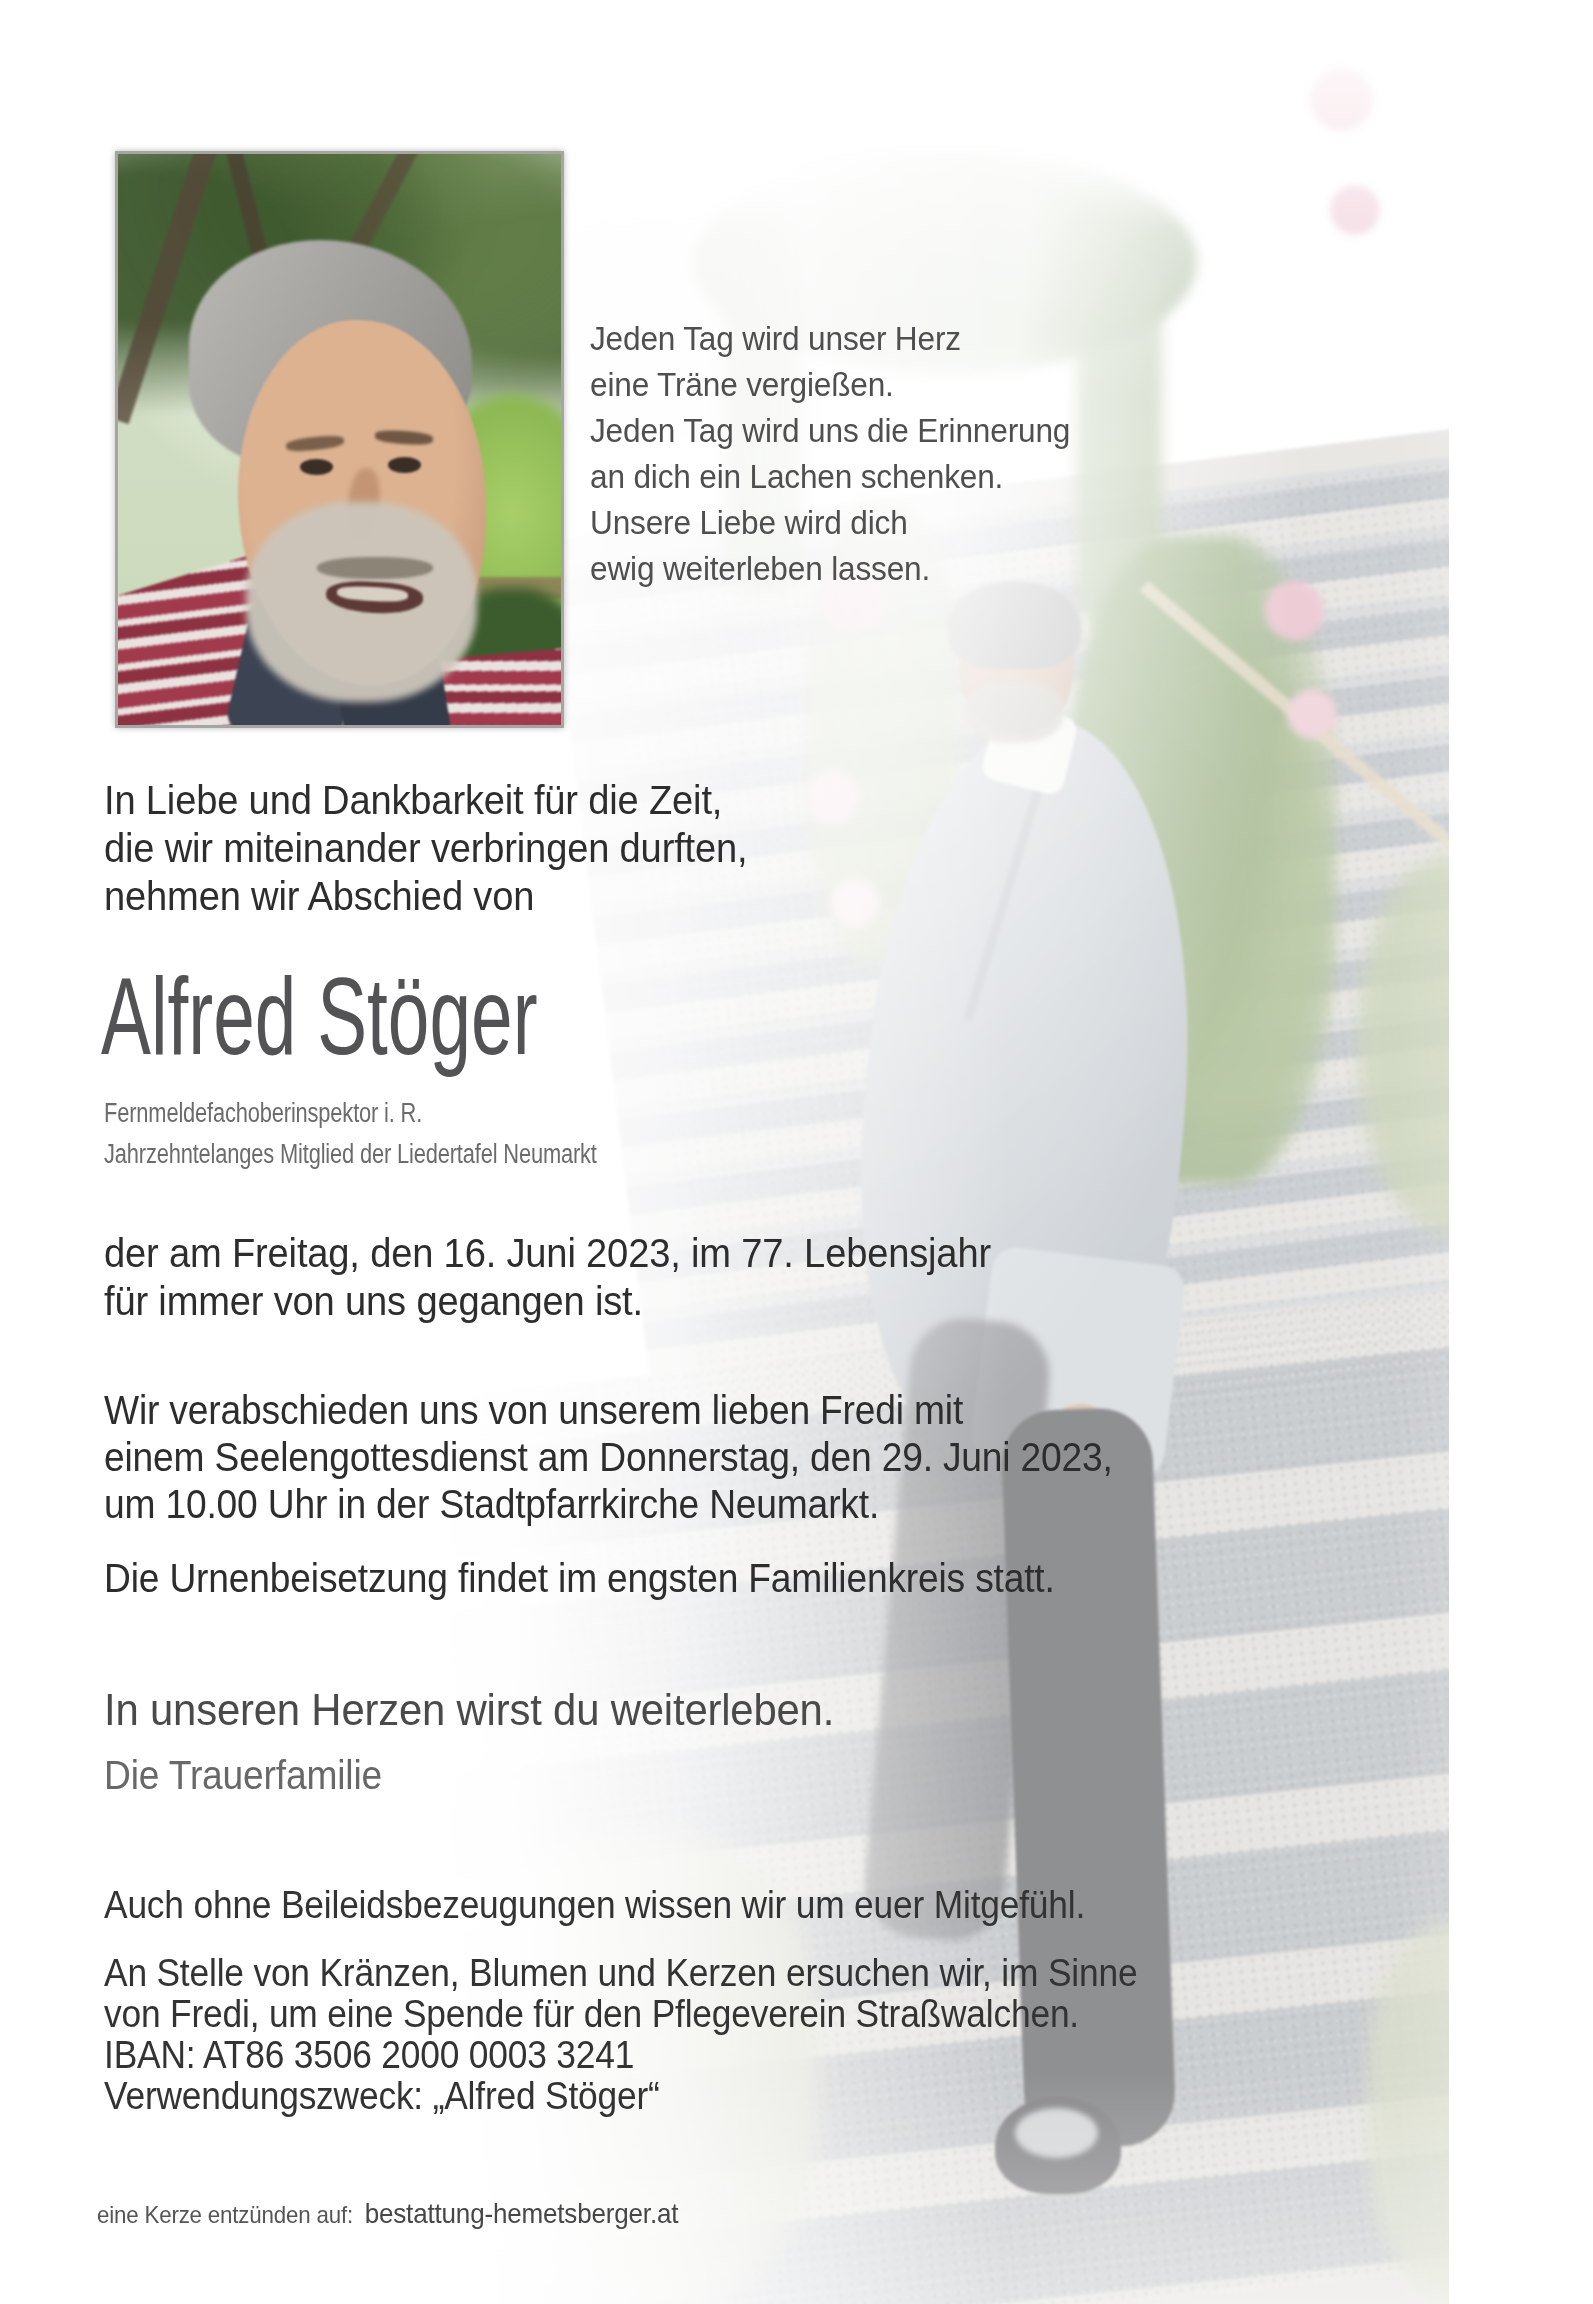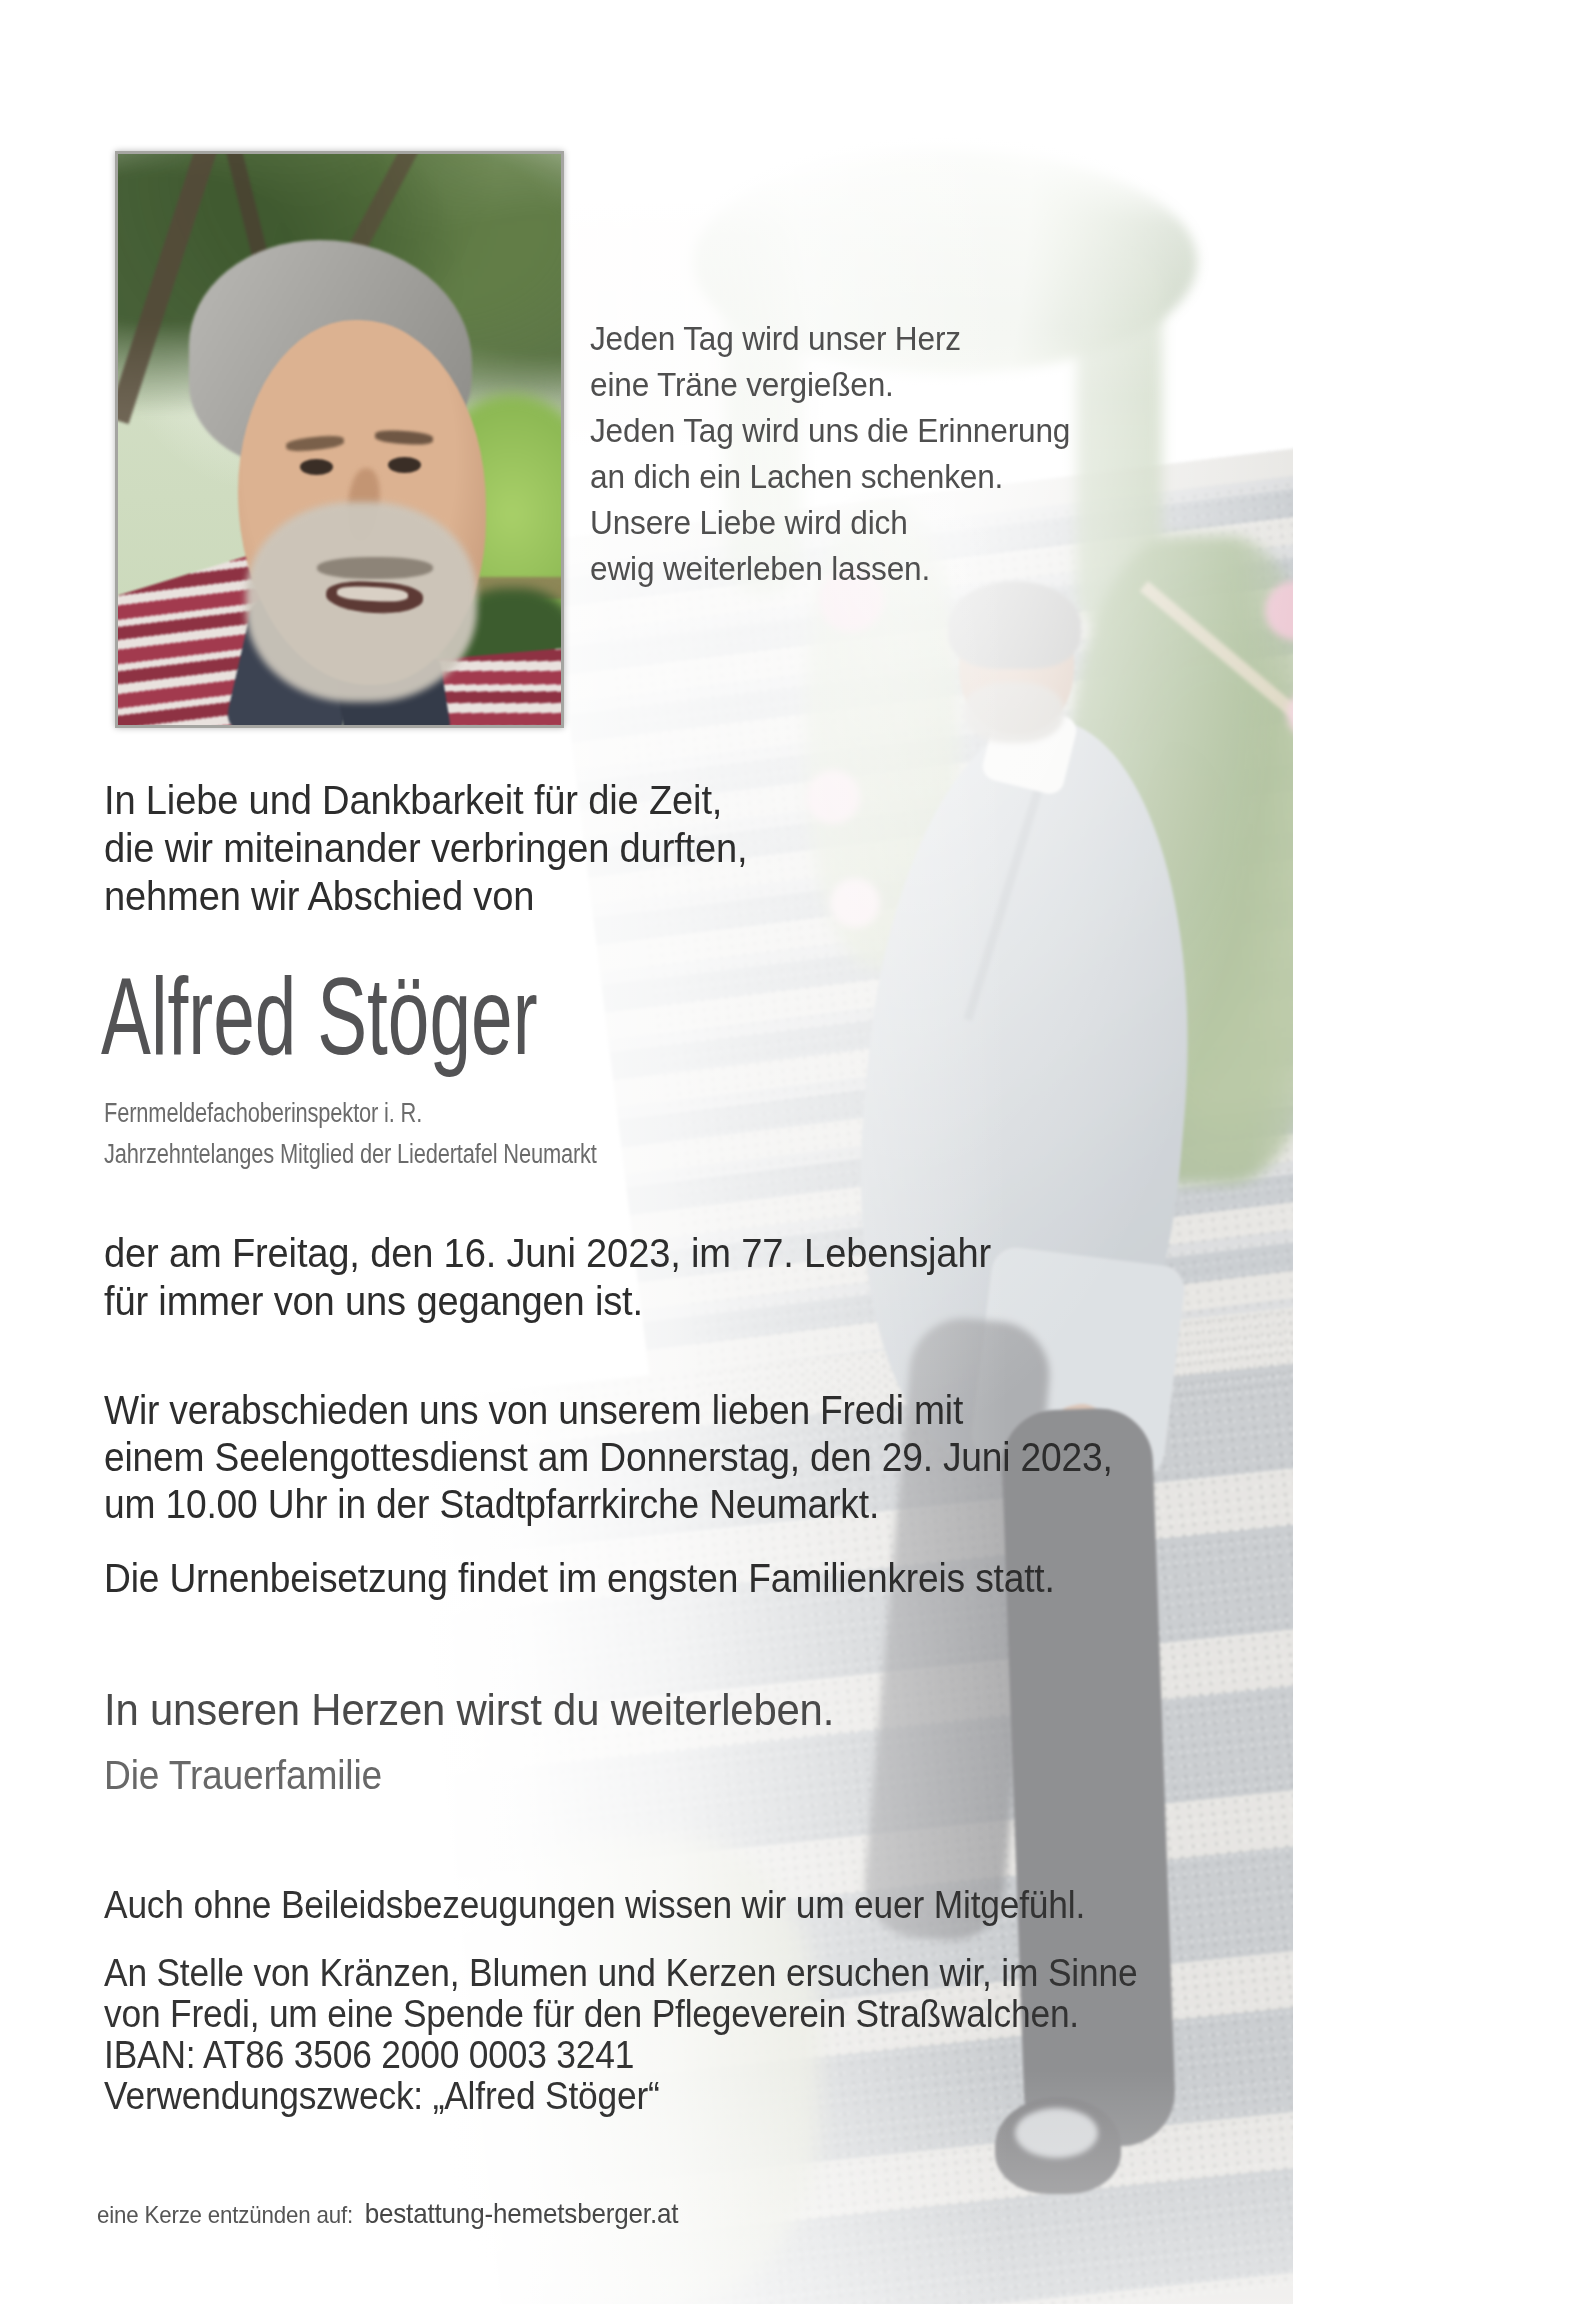--- a/index.html
+++ b/index.html
@@ -1,17 +1,17 @@
 <!DOCTYPE html>
 <html style="font-size:14.4px"><head>
 <meta charset="utf-8">
 <style>
   html,body{margin:0;padding:0;background:#ffffff;}
   .page{
-    position:relative;width:1293px;height:2304px;background:#ffffff;overflow:hidden;
+    position:relative;width:1449px;height:2304px;background:#ffffff;overflow:hidden;
     font-family:"Liberation Sans","DejaVu Sans",sans-serif;color:#2e2e2e;
   }
   
   #bg{position:absolute;left:423px;top:0;width:1170px;height:2304px;z-index:1;overflow:hidden;}
   .bg-art{position:absolute;inset:0;opacity:.58;filter:blur(1.8px);}
   .bg-art > div{position:absolute;}
   .building{left:63px;top:216px;width:324px;height:216px;background:#ecdfd6;opacity:.55;filter:blur(8px);}
   .arch-top{left:270px;top:149px;width:504px;height:225px;border-radius:50%;
     background:
       radial-gradient(ellipse at 20% 60%, rgba(110,140,85,.9) 0 28%, rgba(110,140,85,0) 60%),

